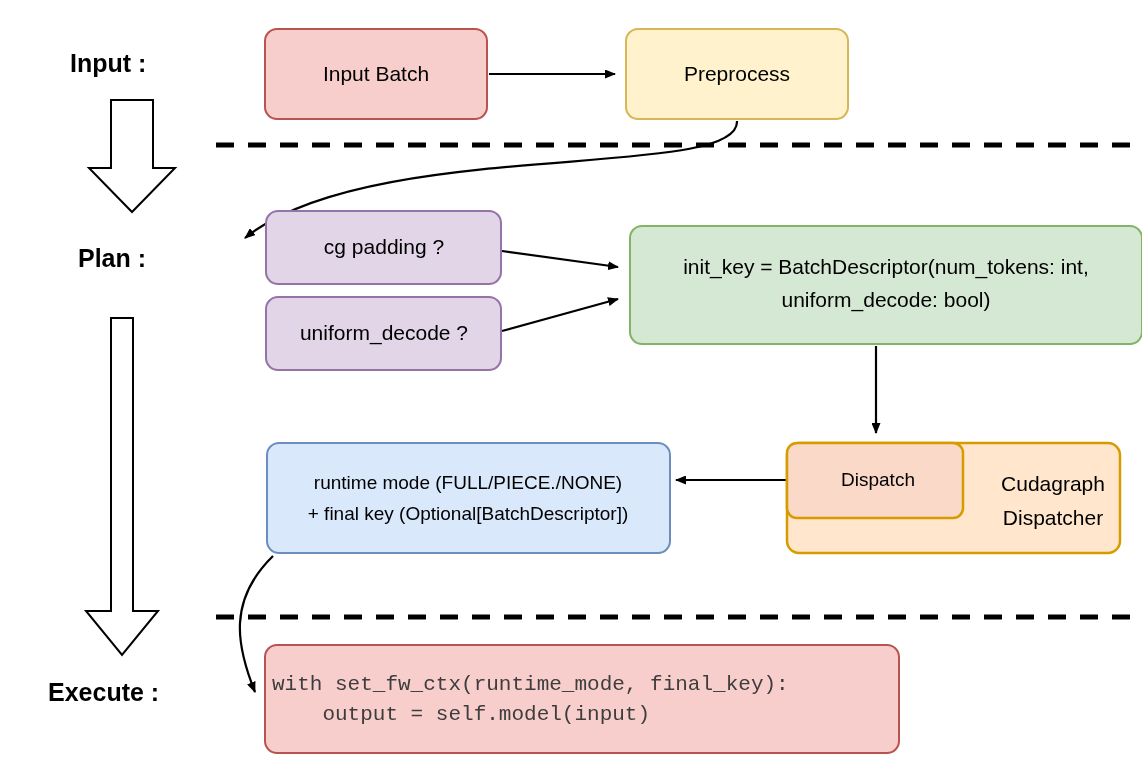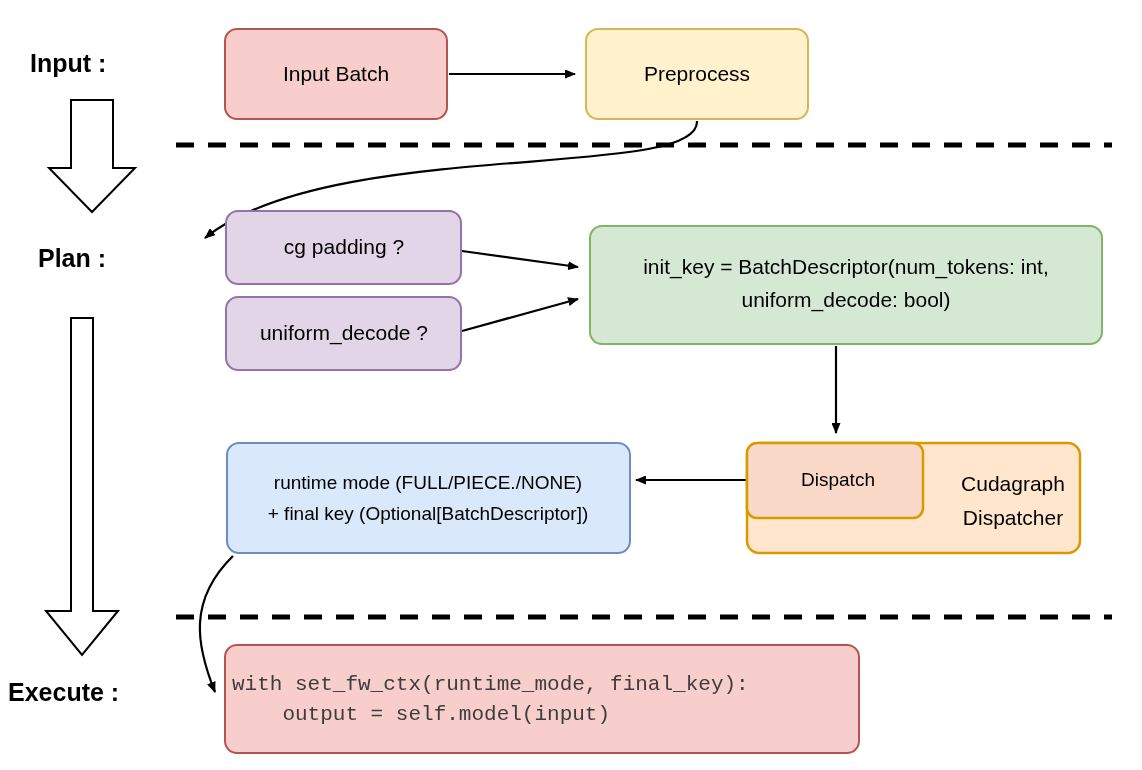--- a/index.html
+++ b/index.html
@@ -10,20 +10,21 @@
   body {
     width: 1142px;
     height: 770px;
     font-family: "Liberation Sans", sans-serif;
     overflow: hidden;
   }
   #diagram-root {
     position: relative;
     width: 984px;
     height: 770px;
+    margin-left: 40px;
   }
   svg.canvas {
     position: absolute;
     top: 0;
     left: 0;
     width: 1142px;
     height: 770px;
   }
   .stage-label {
     font-family: "Liberation Sans", sans-serif;

